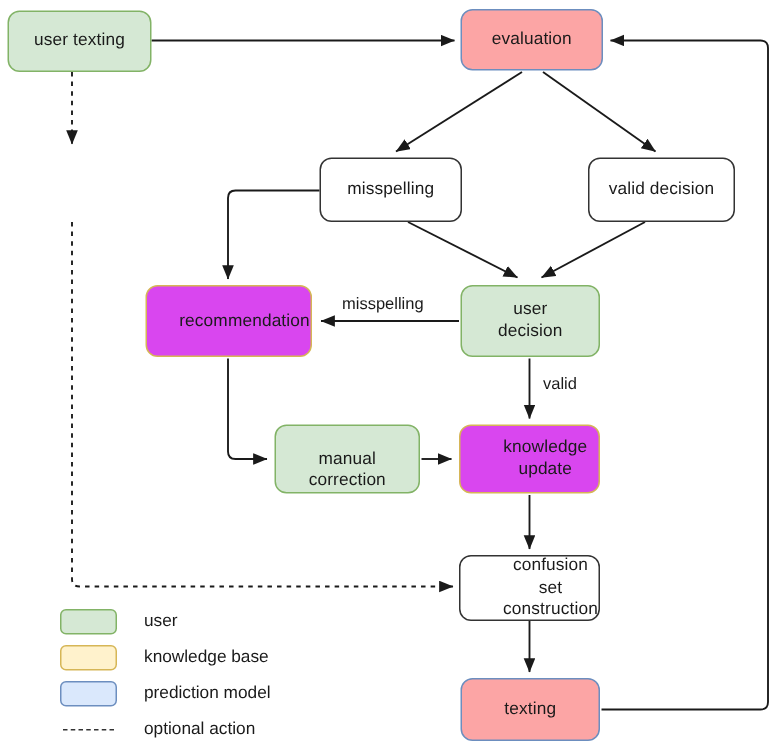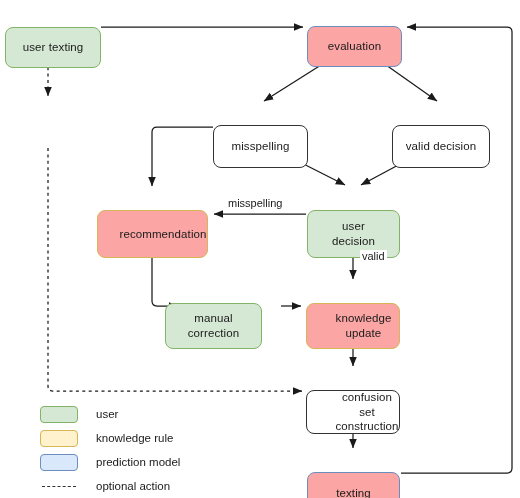--- a/index.html
+++ b/index.html
@@ -28,28 +28,27 @@
     border-radius: 8px;
     display: flex;
     align-items: center;
     justify-content: center;
     text-align: center;
     font-size: 11.5px;
     color: #1a1a1a;
     line-height: 1.28;
     letter-spacing: 0.1px;
     z-index: 3;
-    margin-top: 20px;
   }
   .n-user {
     background: #d5e8d4;
     border: 1.1px solid #82b366;
   }
   .n-kb {
-    background: #fca5a5;
+    background: #d946ef;
     border: 1.1px solid #d6b656;
     padding-left: 21px;
   }
   .n-pred {
     background: #fca5a5;
     border: 1.1px solid #6c8ebf;
   }
   .n-plain {
     background: #ffffff;
     border: 1.2px solid #333333;
@@ -167,21 +166,21 @@
   </div>
 
   <div class="node n-kb" style="left:97px; top:190px; width:111px; height:48px;">
     <span>recommendation</span>
   </div>
 
   <div class="node n-user" style="left:307px; top:190px; width:93px; height:48px;">
     <span class="multiline">user<br>decision</span>
   </div>
 
-  <div class="node n-user" style="left:165px; top:283px; width:97px; height:46px;">
+  <div class="node n-user" style="left:183px; top:283px; width:97px; height:46px;align-items:flex-end;">
     <span class="multiline">manual<br>correction</span>
   </div>
 
   <div class="node n-kb" style="left:306px; top:283px; width:94px; height:46px;">
     <span class="multiline">knowledge<br>update</span>
   </div>
 
   <div class="node n-plain" style="left:306px; top:370px; width:94px; height:44px;padding-left:28px;">
     <span class="multiline">confusion set<br>construction</span>
   </div>
@@ -194,21 +193,21 @@
 
   <div class="edge-label" style="left:360px; top:250px;">valid</div>
 
   <div id="legend">
     <div class="legend-row">
       <span class="legend-swatch" style="background:#d5e8d4; border:1.1px solid #82b366;"></span>
       <span class="legend-label">user</span>
     </div>
     <div class="legend-row">
       <span class="legend-swatch" style="background:#fff2cc; border:1.1px solid #d6b656;"></span>
-      <span class="legend-label">knowledge rule</span>
+      <span class="legend-label">knowledge base</span>
     </div>
     <div class="legend-row">
       <span class="legend-swatch" style="background:#dae8fc; border:1.1px solid #6c8ebf;"></span>
       <span class="legend-label">prediction model</span>
     </div>
     <div class="legend-row">
       <span class="legend-dash"></span>
       <span class="legend-label">optional action</span>
     </div>
   </div>

